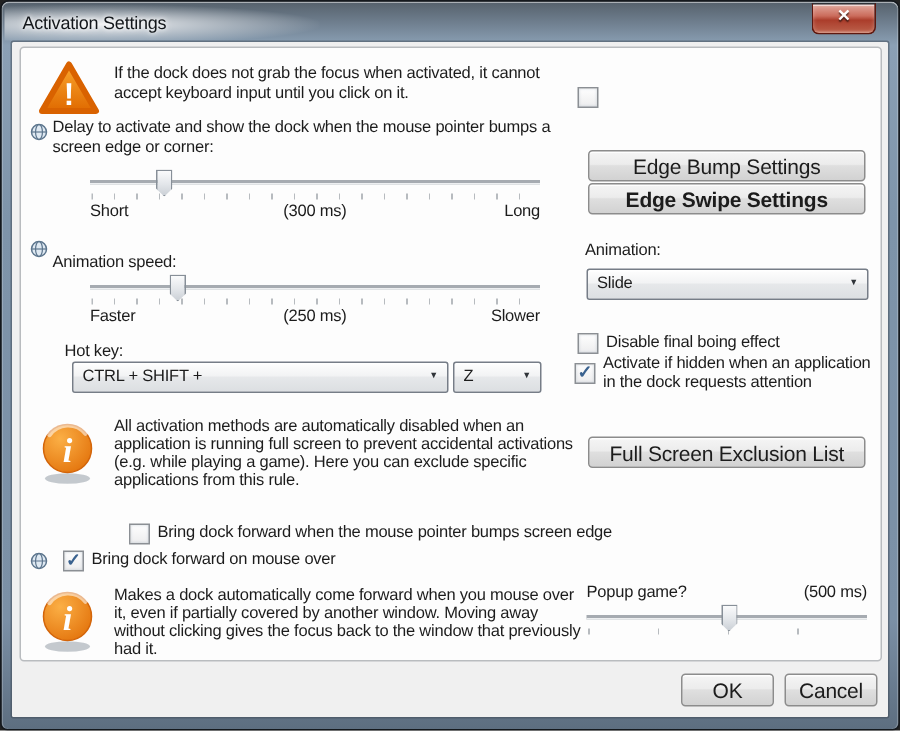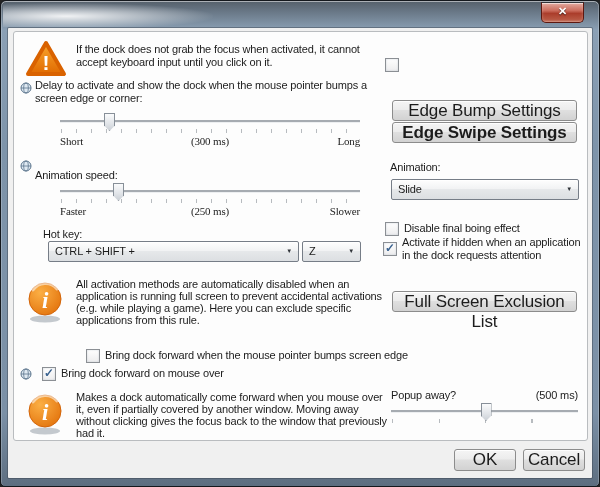--- a/index.html
+++ b/index.html
@@ -42,52 +42,53 @@
   
   .slider{height:36px;}
   .slider .track{left:0;right:0;top:7px;height:2px;background:#a6abb1;border-bottom:1px solid #edeff1;}
   .slider .thumb{top:0;width:9px;height:16px;margin-left:-4px;
     background:linear-gradient(#fafbfc,#e3e6ea 55%,#ccd1d7);
     border:1px solid #878f98;
     clip-path:polygon(0 0,100% 0,100% 70%,50% 100%,0 70%);}
   .slider .ticks{left:1px;right:0;top:16px;height:4px;
     background-image:repeating-linear-gradient(to right,#b7bbbf 0,#b7bbbf 1px,transparent 1px,transparent 15px);}
   .slider .ticks.sparse{background-image:repeating-linear-gradient(to right,#b7bbbf 0,#b7bbbf 1px,transparent 1px,transparent 46.5px);}
-  .slider-labels{left:0;right:0;top:22px;height:13px;display:flex;justify-content:space-between;font-family:Liberation Serif, serif;}
+  .slider-labels{left:0;right:0;top:22px;height:13px;display:flex;justify-content:space-between;}
   .slider-labels span{position:static;}
   .slider-labels .center{position:absolute;left:0;right:0;text-align:center;}
   
   .cb-row{display:flex;align-items:flex-start;gap:5px;}
   .cb-row.middle{align-items:center;}
   .cb-box{position:static;flex:0 0 auto;width:12px;height:12px;margin-top:0;
     border:1px solid #8b8f94;background:linear-gradient(#fefefe,#ededee);
     box-shadow:inset 0 0 2px rgba(120,140,160,.35);
     font-size:12px;font-weight:bold;color:#3a628f;line-height:10px;text-align:center;}
   .cb-label{position:static;line-height:12.5px;}
   
   .combo{height:19px;border:1px solid #767d87;border-radius:2px;
     background:linear-gradient(#fefefe,#f2f3f4 45%,#e6e8ea 50%,#dcdfe2);
     box-shadow:inset 0 1px 0 rgba(255,255,255,.8);}
   .combo-value{left:6px;top:3px;line-height:13px;}
   .combo-arrow{right:6px;top:6px;font-size:6px;color:#303439;}
   
   .btn{position:absolute;border:1px solid #8c8c8c;border-radius:3px;color:#1c1c1c;
-    font-family:"Liberation Sans",sans-serif;font-size:17px;letter-spacing:-0.15px;
+    font-family:"Liberation Sans",sans-serif;font-size:14px;letter-spacing:-0.15px;
     background:linear-gradient(#f5f5f5,#ececec 45%,#dfdfdf 50%,#d2d2d2);
     box-shadow:inset 0 1px 0 rgba(255,255,255,.85);padding:0;}
   .btn.wide{left:378px;width:185px;height:21px;}
   .footer-btn{width:62px;height:22px;}
 </style>
 </head>
 <body>
 
 <div class="window">
 
   <div class="titlebar">
     <div class="title-glow"></div>
+    <span class="title">Activation Settings</span>
     <div class="close-btn">
       <span class="close-x">✕</span>
     </div>
   </div>
 
   <div class="client">
     <div class="panel">
 
       <svg class="svg-icon" style="left:11px;top:8px;" width="42" height="38" viewBox="0 0 42 38">
         <defs>
@@ -205,21 +206,21 @@
       </div>
 
       <div class="cb-row middle" style="left:369px;top:204px;width:198px;">
         <span class="cb-box checked">✓</span>
         <span class="cb-label">Activate if hidden when an application in the dock requests attention</span>
       </div>
 
       <button class="btn wide" style="top:259px;">Full Screen Exclusion List</button>
 
       <div style="left:377px;top:357px;width:187px;height:13px;display:flex;justify-content:space-between;">
-        <span style="position:static;">Popup away?</span>
+        <span style="position:static;">Popup game?</span>
         <span style="position:static;margin-left:44px;">(500 ms)</span>
       </div>
       <div class="slider" style="left:377px;top:371px;width:187px;">
         <div class="track"></div>
         <div class="ticks sparse"></div>
         <div class="thumb" style="left: 50%;"></div>
       </div>
 
     </div>
 

